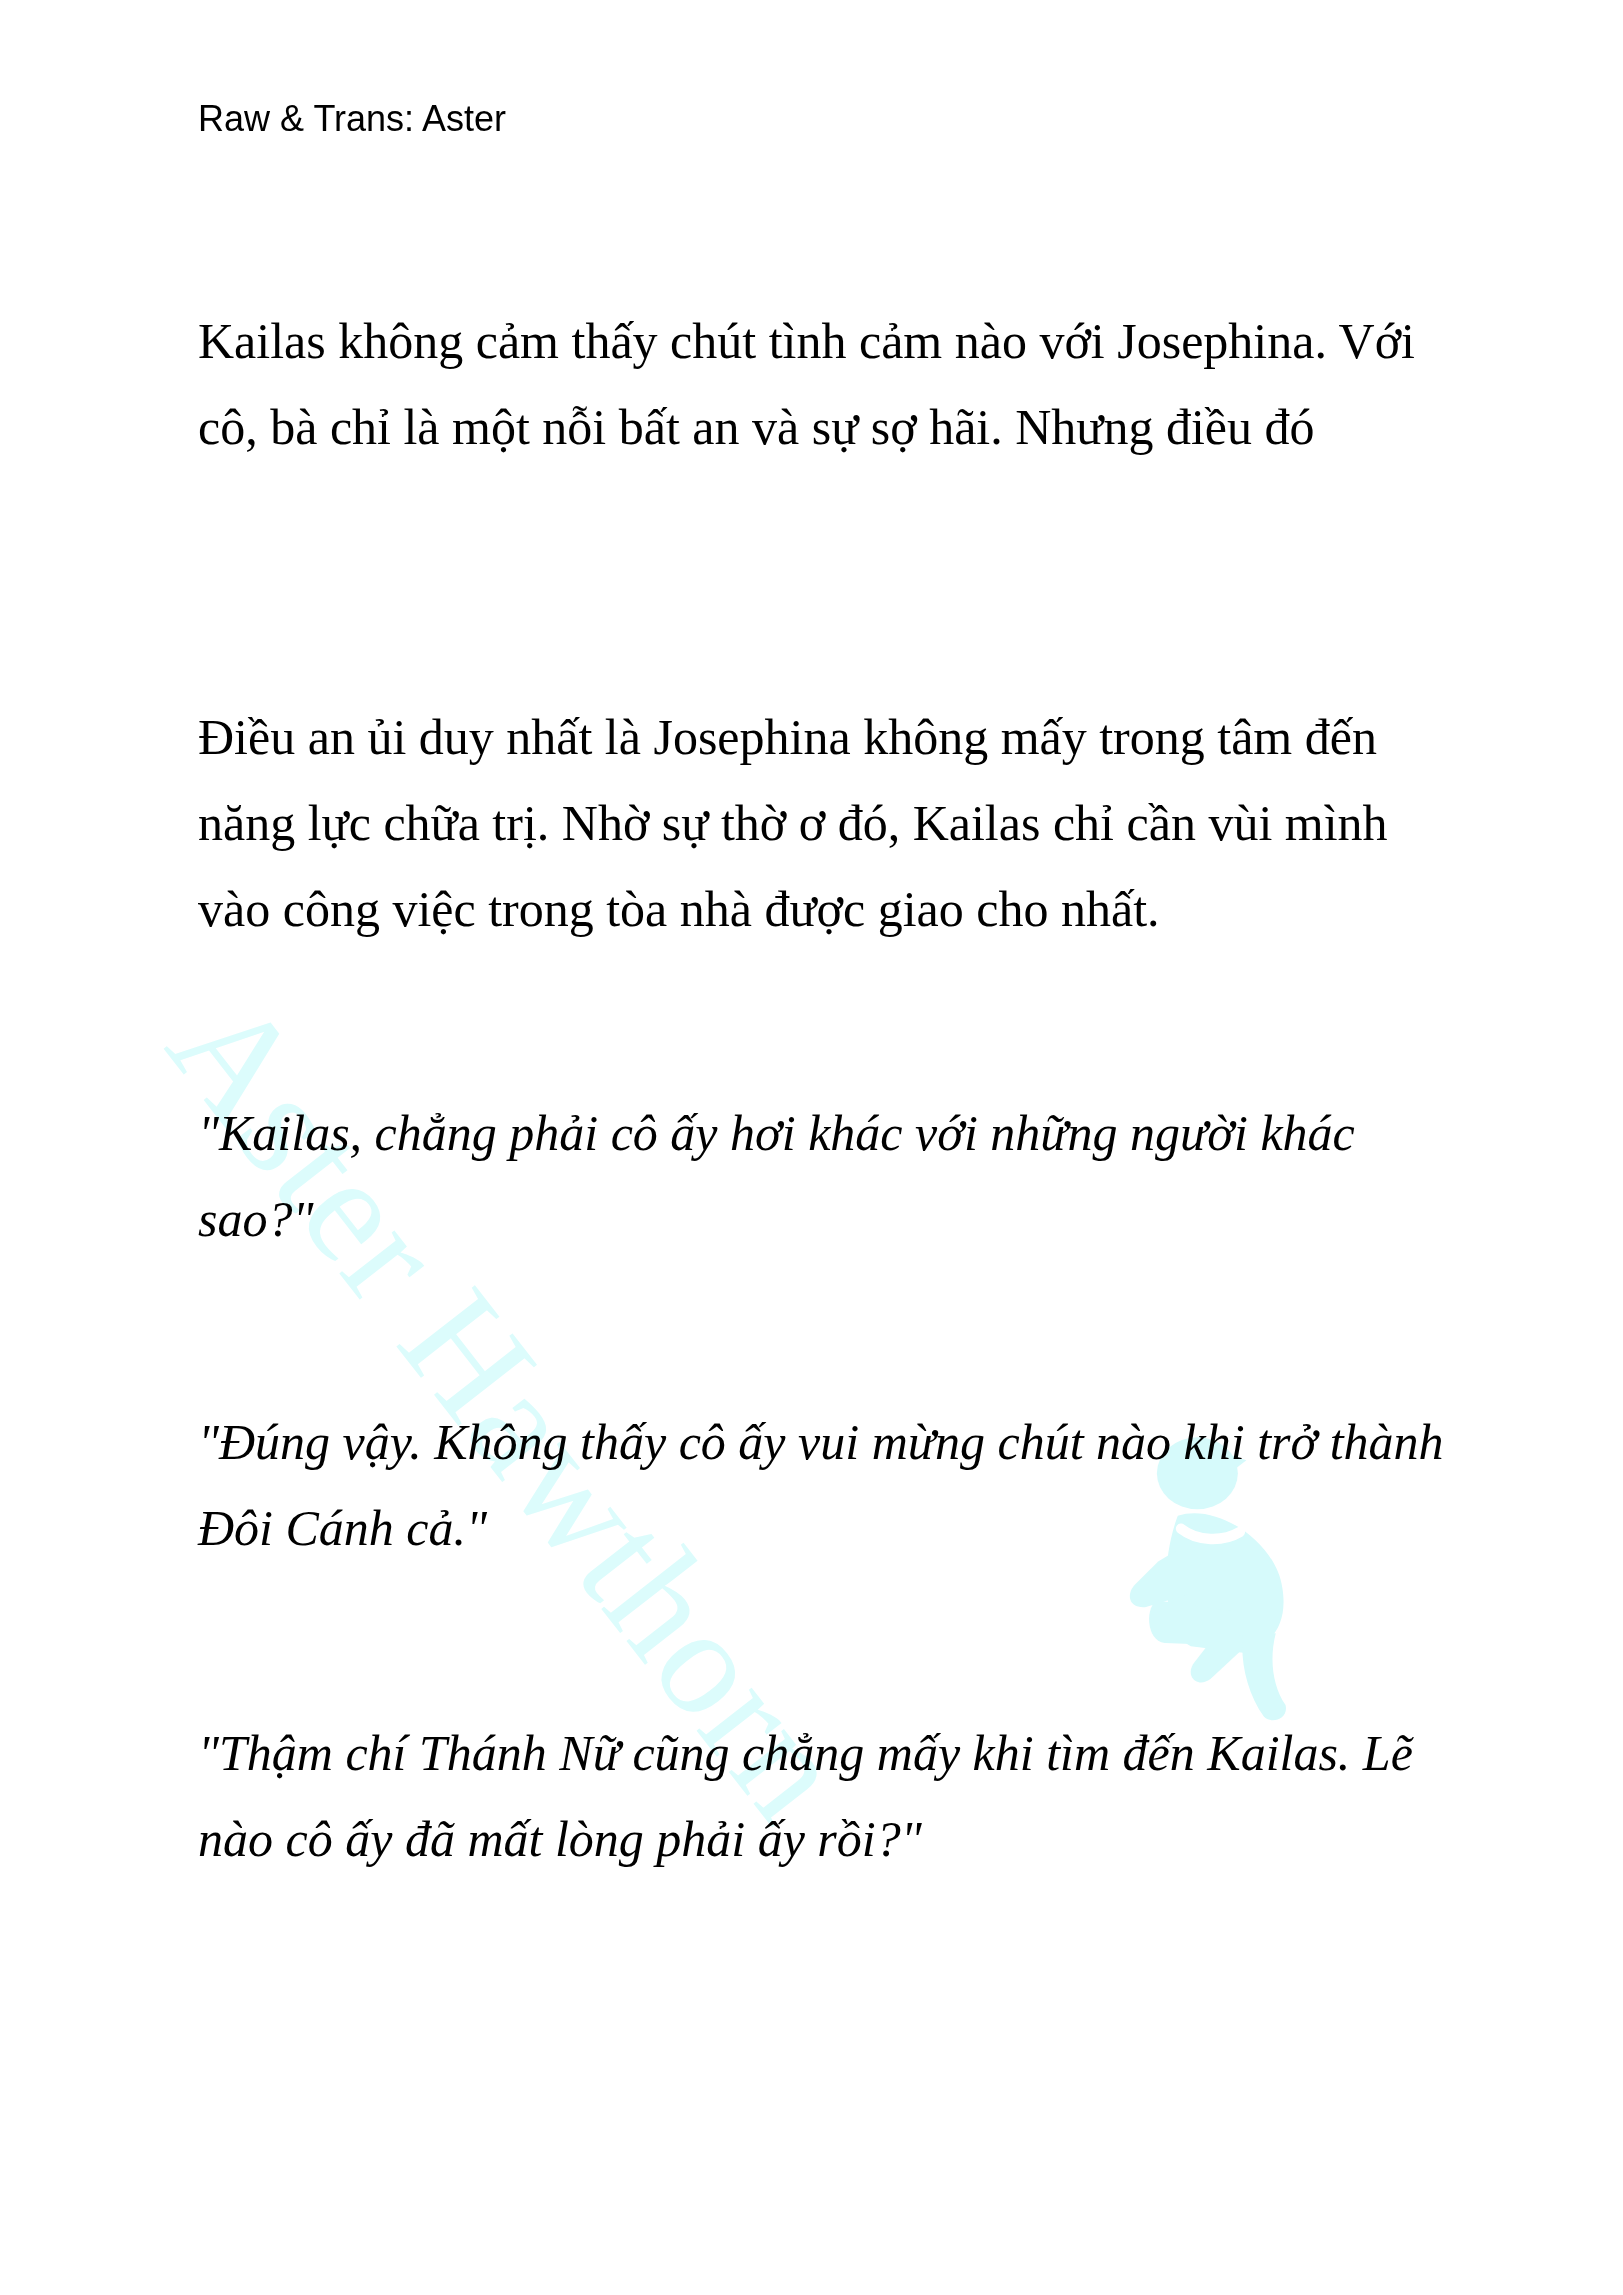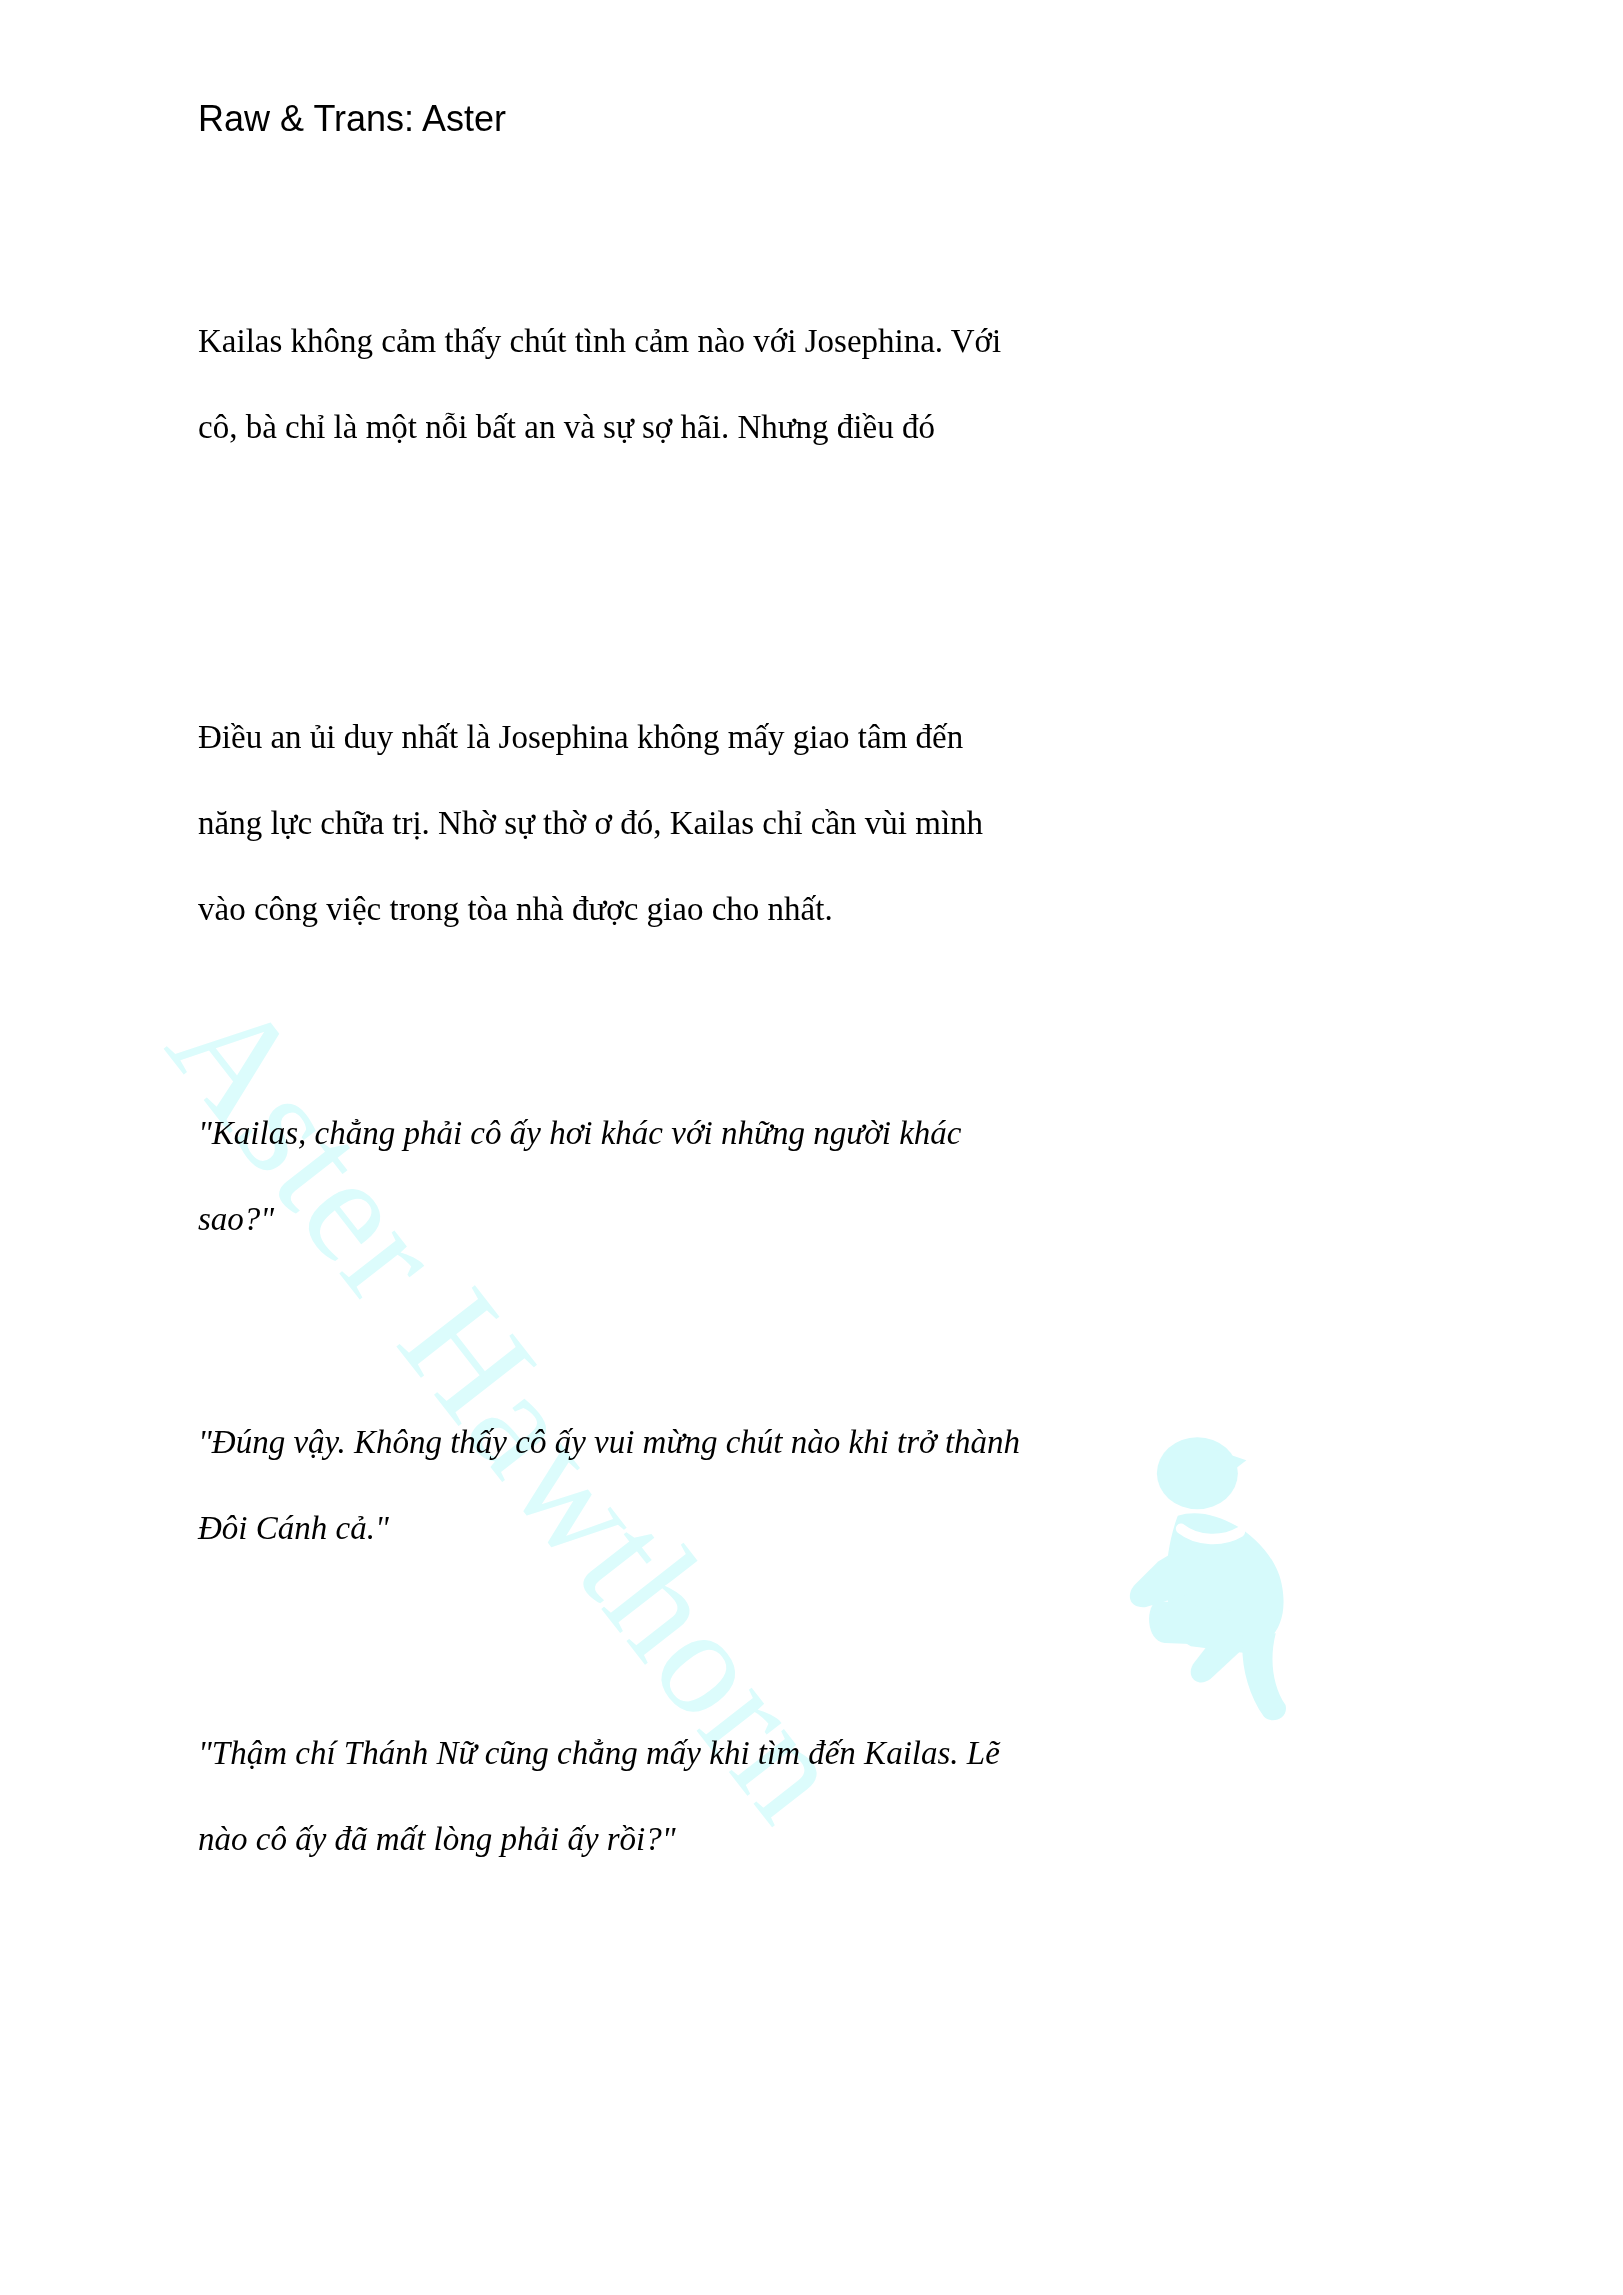--- a/index.html
+++ b/index.html
@@ -11,21 +11,21 @@
     position: absolute; left: 203px; top: 929px;
     font-family: "Liberation Serif", serif; font-size: 152px; color: #dcfcfc;
     transform: rotate(52deg); transform-origin: left center; white-space: nowrap;
     z-index: 0; letter-spacing: 1.3px;
   }
   .figure { position: absolute; left: 1119px; top: 1437px; width: 209px; height: 288px; z-index: 0; }
   .header {
     position: absolute; left: 198px; top: 98px; font-family: "Liberation Sans", sans-serif;
     font-size: 36px; z-index: 1;
   }
-  .para { position: absolute; left: 198px; z-index: 1; font-size: 33px; line-height: 86px; width: 1276px; }
+  .para { position: absolute; left: 198px; z-index: 1; font-size: 50px; line-height: 86px; width: 1276px; }
   .para.italic { font-style: italic; }
   .line { display: block; white-space: nowrap; }
 </style>
 </head>
 <body>
 
 <div class="watermark">Aster Hawthorn</div>
 
 <svg class="figure" viewBox="0 0 320 440">
   <g fill="#d6fafb">
@@ -41,21 +41,21 @@
 </svg>
 
 <div class="header">Raw &amp; Trans: Aster</div>
 
 <div class="para" style="top:298px">
   <span class="line">Kailas không cảm thấy chút tình cảm nào với Josephina. Với</span>
   <span class="line">cô, bà chỉ là một nỗi bất an và sự sợ hãi. Nhưng điều đó</span>
 </div>
 
 <div class="para" style="top:694px">
-  <span class="line">Điều an ủi duy nhất là Josephina không mấy giao tâm đến</span>
+  <span class="line">Điều an ủi duy nhất là Josephina không mấy trong tâm đến</span>
   <span class="line">năng lực chữa trị. Nhờ sự thờ ơ đó, Kailas chỉ cần vùi mình</span>
   <span class="line">vào công việc trong tòa nhà được giao cho nhất.</span>
 </div>
 
 <div class="para italic" style="top:1090px">
   <span class="line">"Kailas, chẳng phải cô ấy hơi khác với những người khác</span>
   <span class="line">sao?"</span>
 </div>
 
 <div class="para italic" style="top:1399px">

